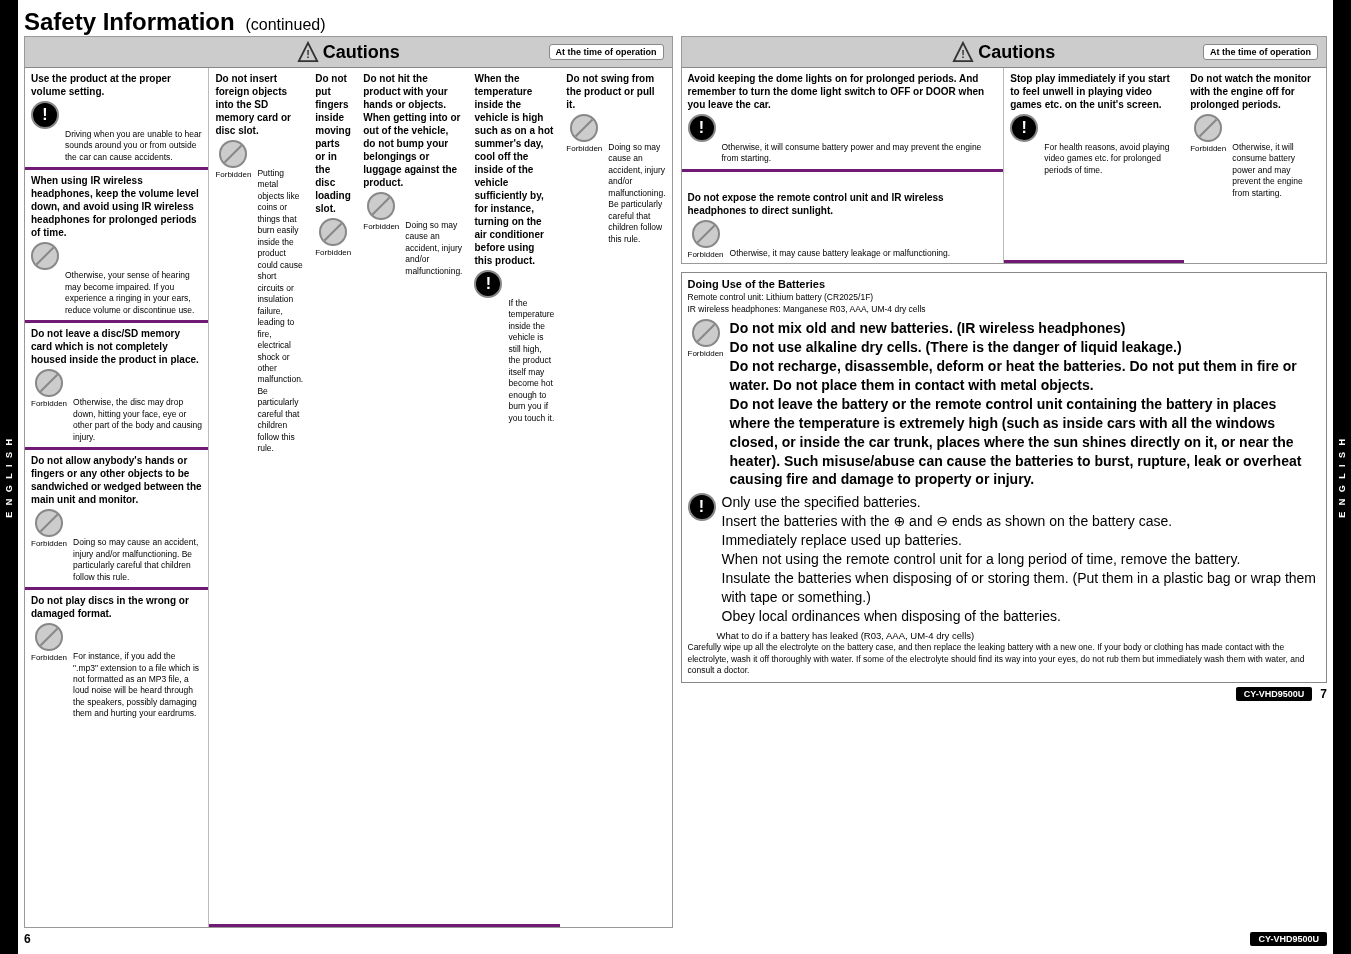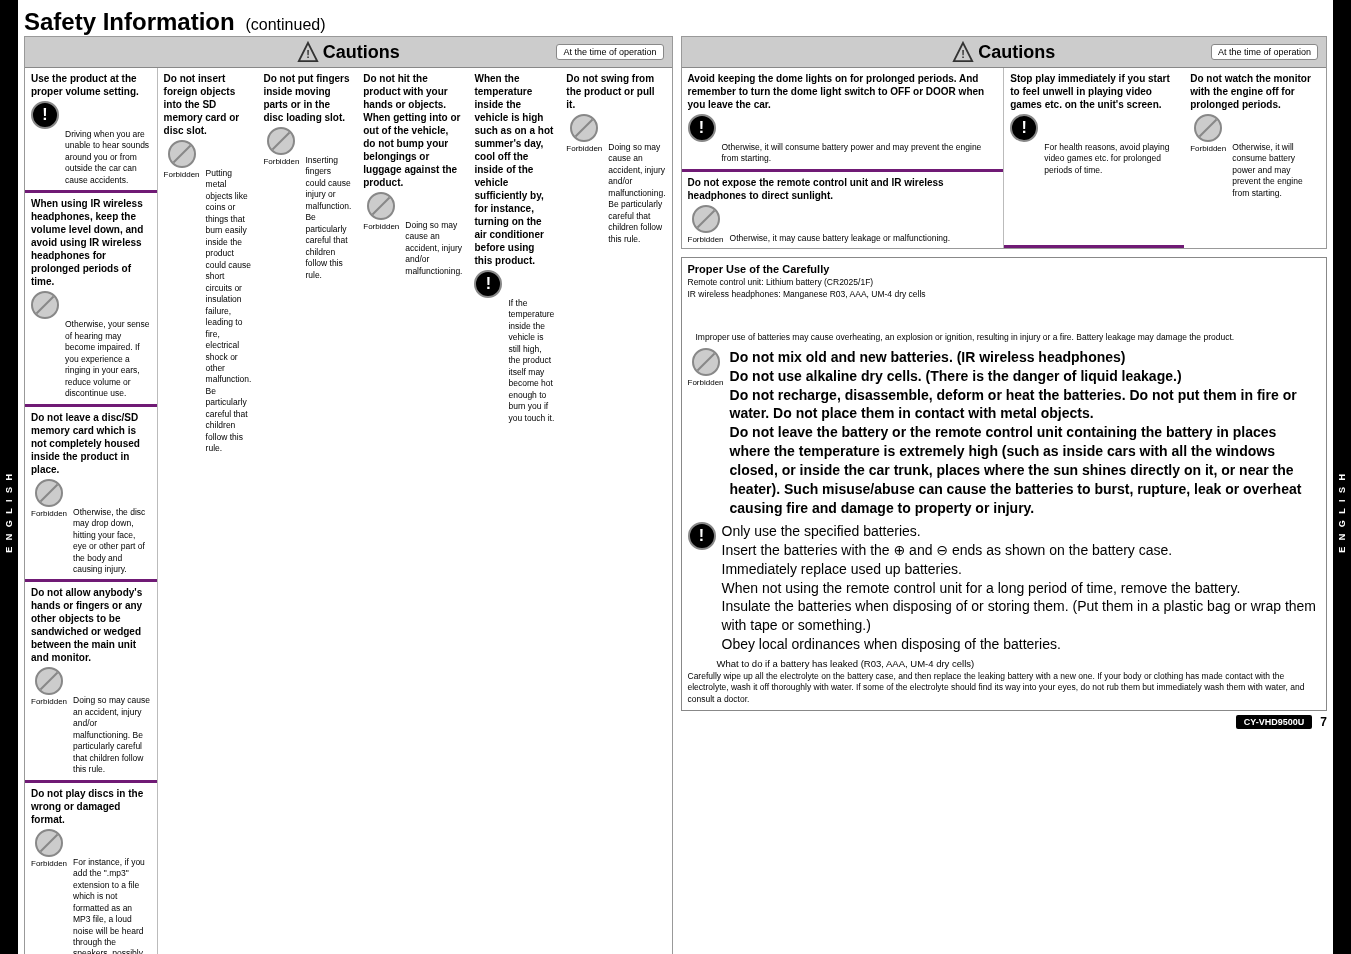--- a/index.html
+++ b/index.html
@@ -75,21 +75,21 @@
       align-items: center;
       gap: 4px;
     }
 
     .caution-badge {
       background: #fff;
       border: 1px solid #888;
       border-radius: 3px;
       padding: 2px 6px;
       font-size: 9px;
-      font-weight: normal;
+      font-weight: bold;
       position: absolute;
       right: 8px;
       top: 50%;
       transform: translateY(-50%);
     }
 
     .warning-icon {
       width: 22px;
       height: 22px;
     }
@@ -332,21 +332,20 @@
               </div>
             </div>
 
             <div class="section-row">
               <div class="section-title">Do not put fingers inside moving parts or in the disc loading slot.</div>
               <div class="section-content">
                 <div class="left-icon-block">
                   <div class="icon-forbidden"></div>
                   <div class="forbidden-label">Forbidden</div>
                 </div>
-                <div class="section-text">Inserting fingers could cause injury or malfunction. Be particularly careful that children follow this rule.</div>
               </div>
             </div>
 
             <div class="section-row">
               <div class="section-title">Do not hit the product with your hands or objects.  When getting into or out of the vehicle, do not bump your belongings or luggage against the product.</div>
               <div class="section-content">
                 <div class="left-icon-block">
                   <div class="icon-forbidden"></div>
                   <div class="forbidden-label">Forbidden</div>
                 </div>
@@ -385,21 +384,21 @@
                 <polygon points="12,2 22,22 2,22" fill="none" stroke="#333" stroke-width="2"></polygon>
                 <text x="12" y="19" text-anchor="middle" font-size="12" font-weight="bold" fill="#333">!</text>
               </svg>
               <strong>Cautions</strong>
             </div>
             <span class="caution-badge">At the time of operation</span>
           </div>
 
           <div style="display:flex;">
 
-            <div style="flex:1;border-right:1px solid #bbb;display:flex;flex-direction:column;">
+            <div style="flex:1;border-right:1px solid #bbb;display:flex;flex-direction:column;gap:15px;">
 
               <div class="section-row">
                 <div class="section-title">Avoid keeping the dome lights on for prolonged periods. And remember to turn the dome light switch to OFF or DOOR when you leave the car.</div>
                 <div class="section-content">
                   <div class="icon-exclamation">!</div>
                   <div class="section-text">Otherwise, it will consume battery power and may prevent the engine from starting.</div>
                 </div>
               </div>
 
               <div class="section-row">
@@ -434,29 +433,26 @@
                   </div>
                   <div class="section-text">Otherwise, it will consume battery power and may prevent the engine from starting.</div>
                 </div>
               </div>
 
             </div>
           </div>
         </div>
 
         <div class="batteries-section">
-          <div class="batteries-title">Proper Use of the Carefully</div>
+          <div class="batteries-title">Doing Use of the Batteries</div>
           <div class="batteries-text">
             Remote control unit: Lithium battery (CR2025/1F)<br>
             IR wireless headphones: Manganese R03, AAA, UM-4 dry cells
           </div>
 
-          <div class="battery-row">
-            <div class="section-text" style="flex:1;margin-left:8px;">Improper use of batteries may cause overheating, an explosion or ignition, resulting in injury or a fire. Battery leakage may damage the product.</div>
-          </div>
 
           <div style="display:flex;gap:6px;margin-top:4px;align-items:flex-start;">
             <div class="left-icon-block">
               <div class="icon-forbidden"></div>
               <div class="forbidden-label">Forbidden</div>
             </div>
             <div class="battery-text">
               <strong>Do not mix old and new batteries. (IR wireless headphones)</strong><br>
               <strong>Do not use alkaline dry cells. (There is the danger of liquid leakage.)</strong><br>
               <strong>Do not recharge, disassemble, deform or heat the batteries. Do not put them in fire or water. Do not place them in contact with metal objects.</strong><br>

